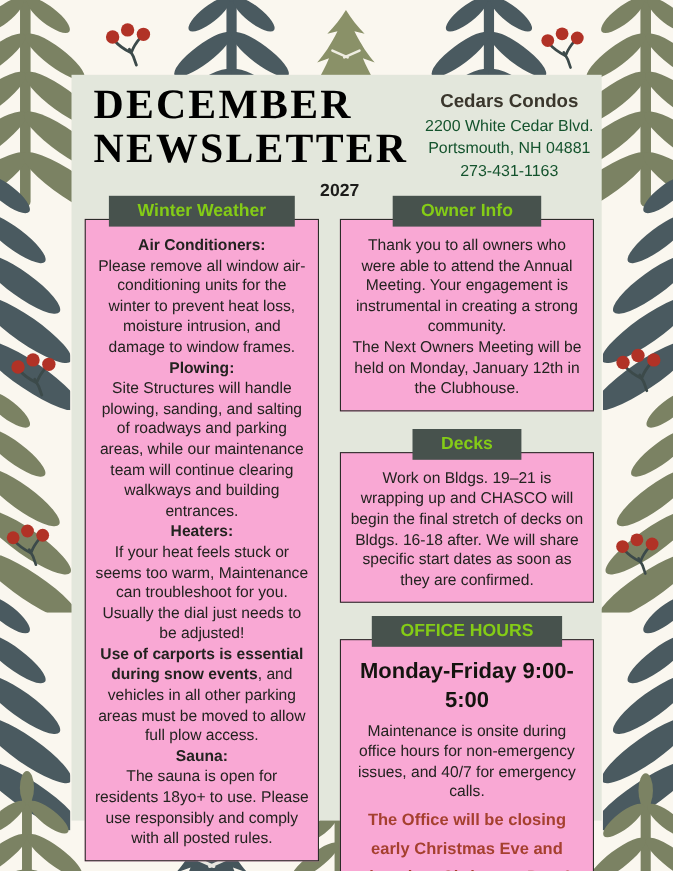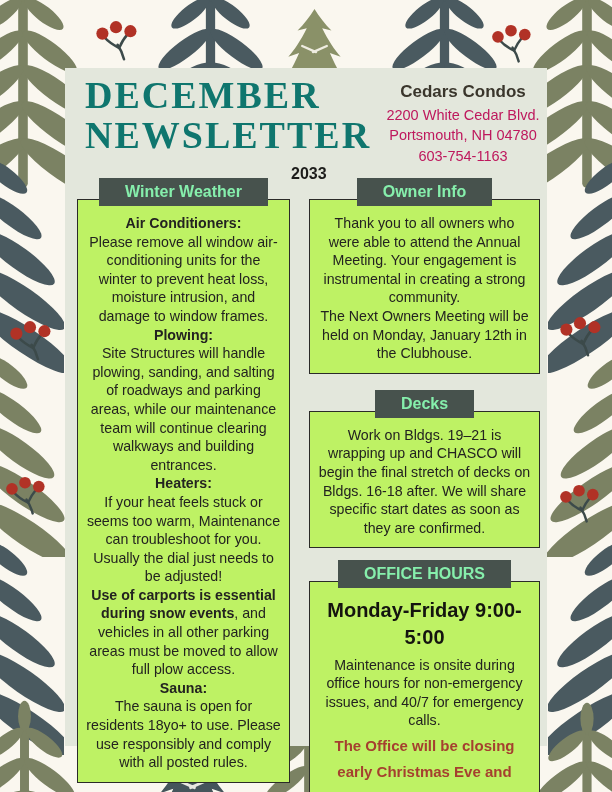--- a/index.html
+++ b/index.html
@@ -18,49 +18,49 @@
   .slate2{fill:#45555B;}
   
   .panel{
     position:absolute;left:65px;top:68px;width:482px;height:678px;
     background:#E3E7DC;z-index:1;
   }
   .title{
     position:absolute;left:20px;top:8px;
     font-family:"Liberation Serif", serif;font-weight:bold;
     font-size:38px;line-height:1.04;letter-spacing:2px;
-    color:#0f766e;
+    color:#000000;
   }
   .year{
     position:absolute;left:226px;top:97px;
     font-size:16px;font-weight:bold;color:#1D1D1B;
   }
   .contact{
     position:absolute;left:310px;top:14px;width:176px;text-align:center;
   }
   .contact-name{
     font-family:Liberation Sans, sans-serif;font-weight:bold;
     font-size:17px;color:#3A362C;margin-bottom:3px;
   }
-  .contact-line{font-size:14.5px;color:#be185d;line-height:1.4;}
+  .contact-line{font-size:14.5px;color:#14532d;line-height:1.4;}
   
   .columns{
     position:absolute;left:12px;right:7px;top:110px;
     display:grid;grid-template-columns:213px 1fr;column-gap:19px;
   }
   .section{text-align:center;}
   .bar{
     display:inline-block;position:relative;z-index:3;
-    background:#47524D;color:#86efac;
+    background:#47524D;color:#84cc16;
     font-weight:bold;font-size:16px;
     padding:5px 26px;
   }
   .box{
     position:relative;z-index:2;margin-top:-7px;
-    background:#bef264;border:1.5px solid #2B2B28;
+    background:#f9a8d4;border:1.5px solid #2B2B28;
     padding:14px 8px 10px;
     font-size:14.2px;line-height:1.31;color:#232320;
   }
   .left-box{min-height:488px;}
   .h{font-weight:bold;}
   .b{font-weight:bold;}
   .owner-sec{margin-bottom:16px;}
   .decks-sec{margin-bottom:12px;}
   .hours-line{font-size:20px;font-weight:bold;margin:1px 0 6px;color:#14140f;}
   .notice{
@@ -188,27 +188,27 @@
 <svg class="tree olive" style="left:512px;top:700px;width:150px;height:215px">
     <use href="#tree-feather"></use>
   </svg>
 
 <div class="panel">
 
   <div class="title">
     <div>DECEMBER</div>
     <div>NEWSLETTER</div>
   </div>
-  <div class="year">2033</div>
+  <div class="year">2027</div>
 
   <div class="contact">
     <div class="contact-name">Cedars Condos</div>
     <div class="contact-line">2200 White Cedar Blvd.</div>
-    <div class="contact-line">Portsmouth, NH 04780</div>
-    <div class="contact-line">603-754-1163</div>
+    <div class="contact-line">Portsmouth, NH 04881</div>
+    <div class="contact-line">273-431-1163</div>
   </div>
 
   <div class="columns">
 
     <div>
       <div class="section">
         <span class="bar">Winter Weather</span>
         <div class="box left-box">
           <div>
             <div class="h">Air Conditioners:</div>

